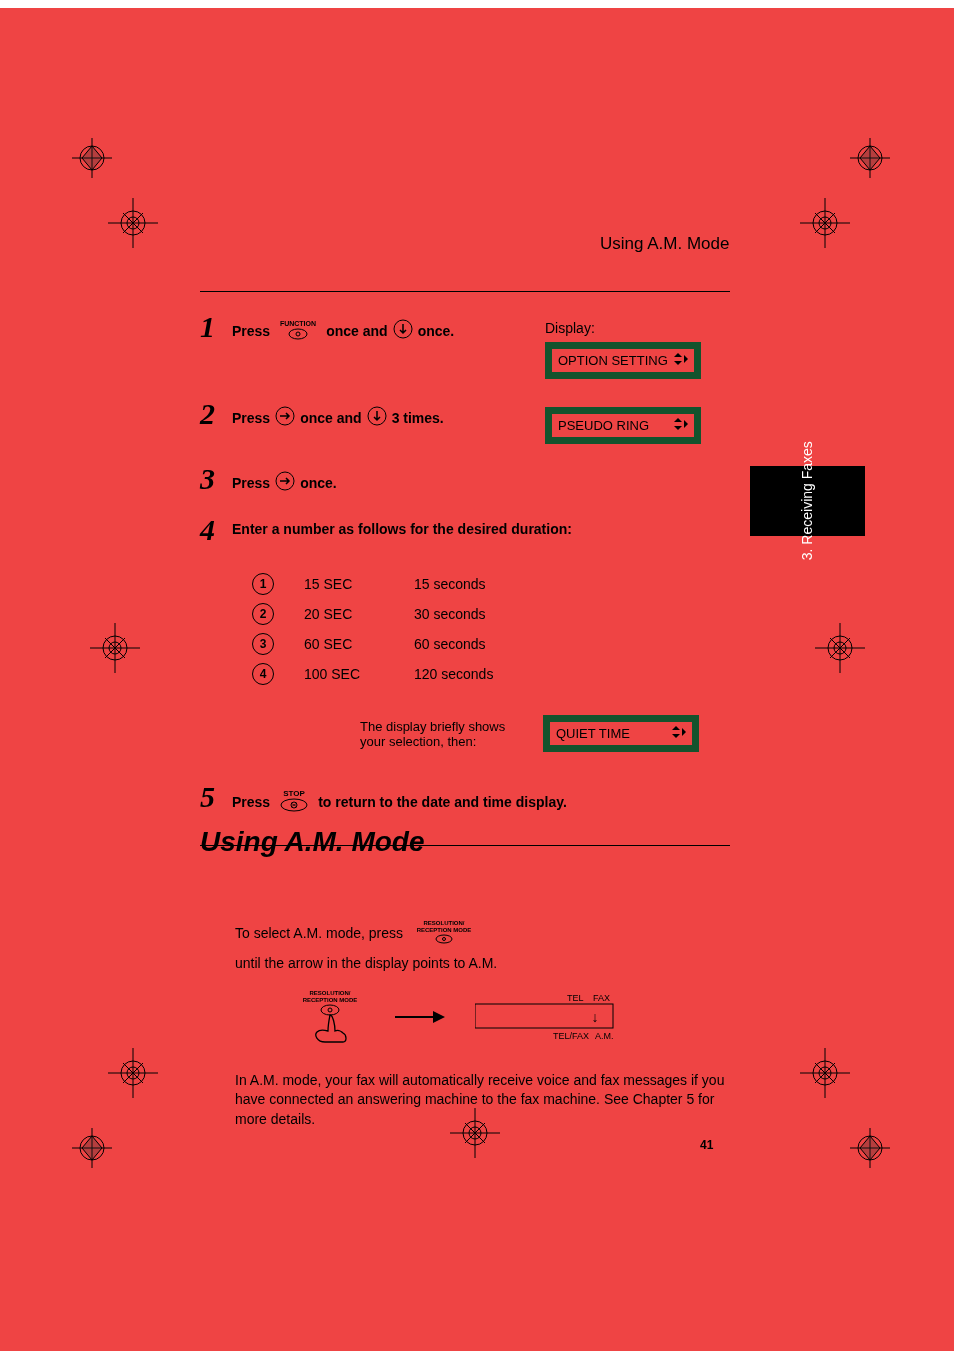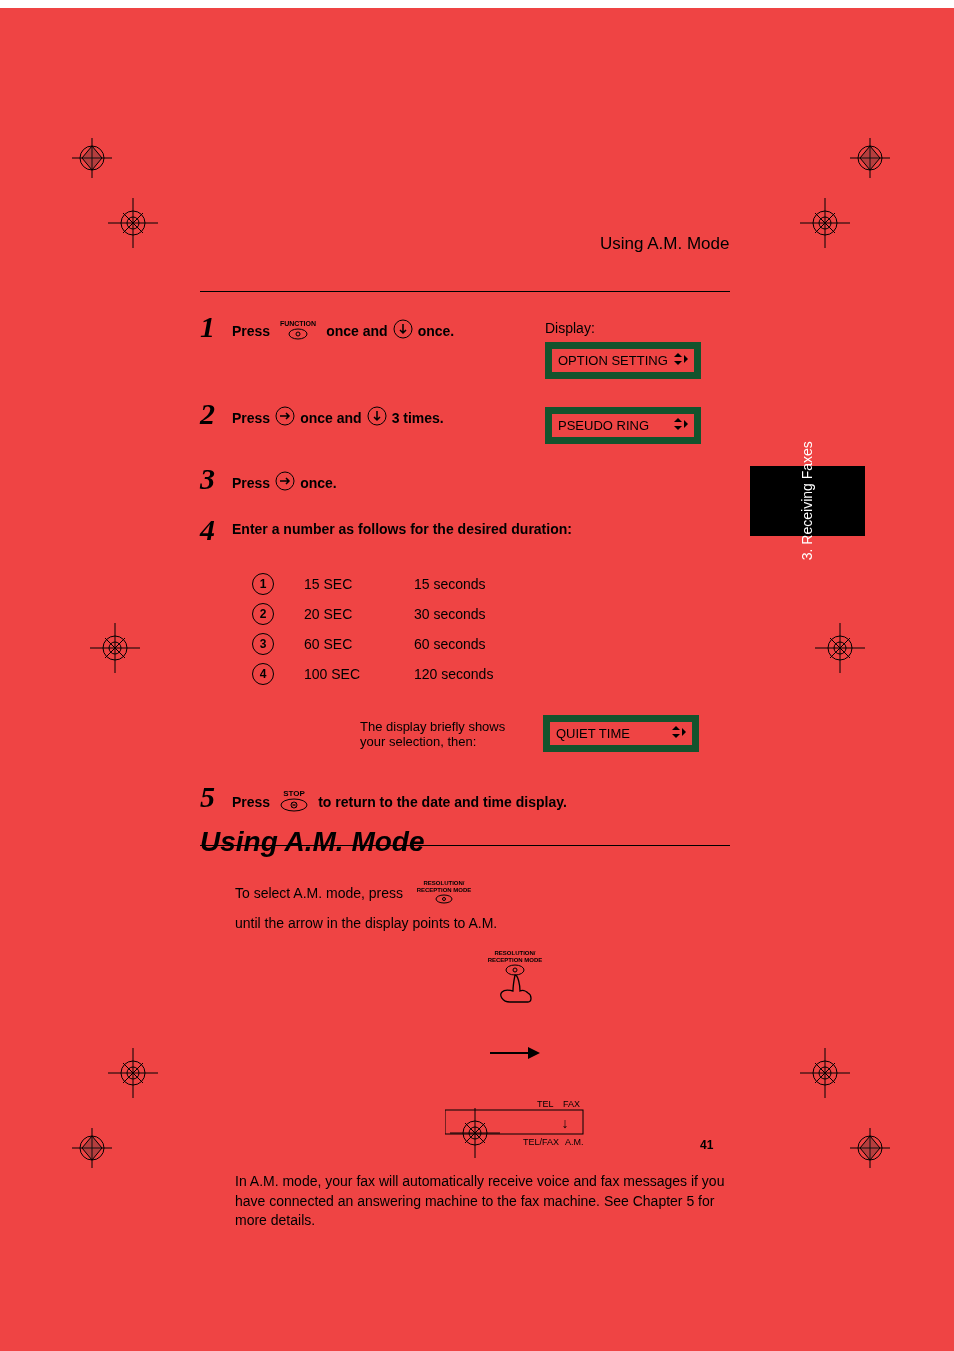--- a/index.html
+++ b/index.html
@@ -138,38 +138,37 @@
     position: absolute;
     top: 818px;
     left: 200px;
     font-family: Arial, Helvetica, sans-serif;
     font-style: italic;
     font-weight: bold;
     font-size: 28px;
   }
   .section-body {
     position: absolute;
-    top: 870px;
+    top: 910px;
     left: 235px;
     width: 500px;
     font-size: 14px;
     line-height: 1.4;
   }
   .intro-line {
     display: flex;
     align-items: center;
     flex-wrap: wrap;
     gap: 4px;
   }
   .diagram-row {
     display: flex;
     align-items: center;
     gap: 30px;
     margin: 14px 0 18px 60px;
-    flex-direction: column;
   }
   .page-num {
     position: absolute;
     top: 1130px;
     left: 700px;
     font-weight: bold;
     font-size: 12px;
   }
   .bold { font-weight: bold; }
 </style>

